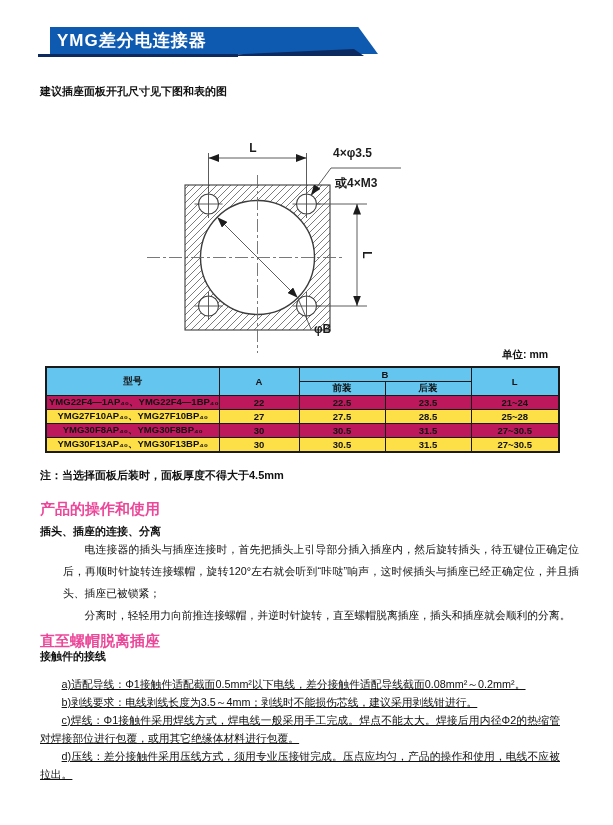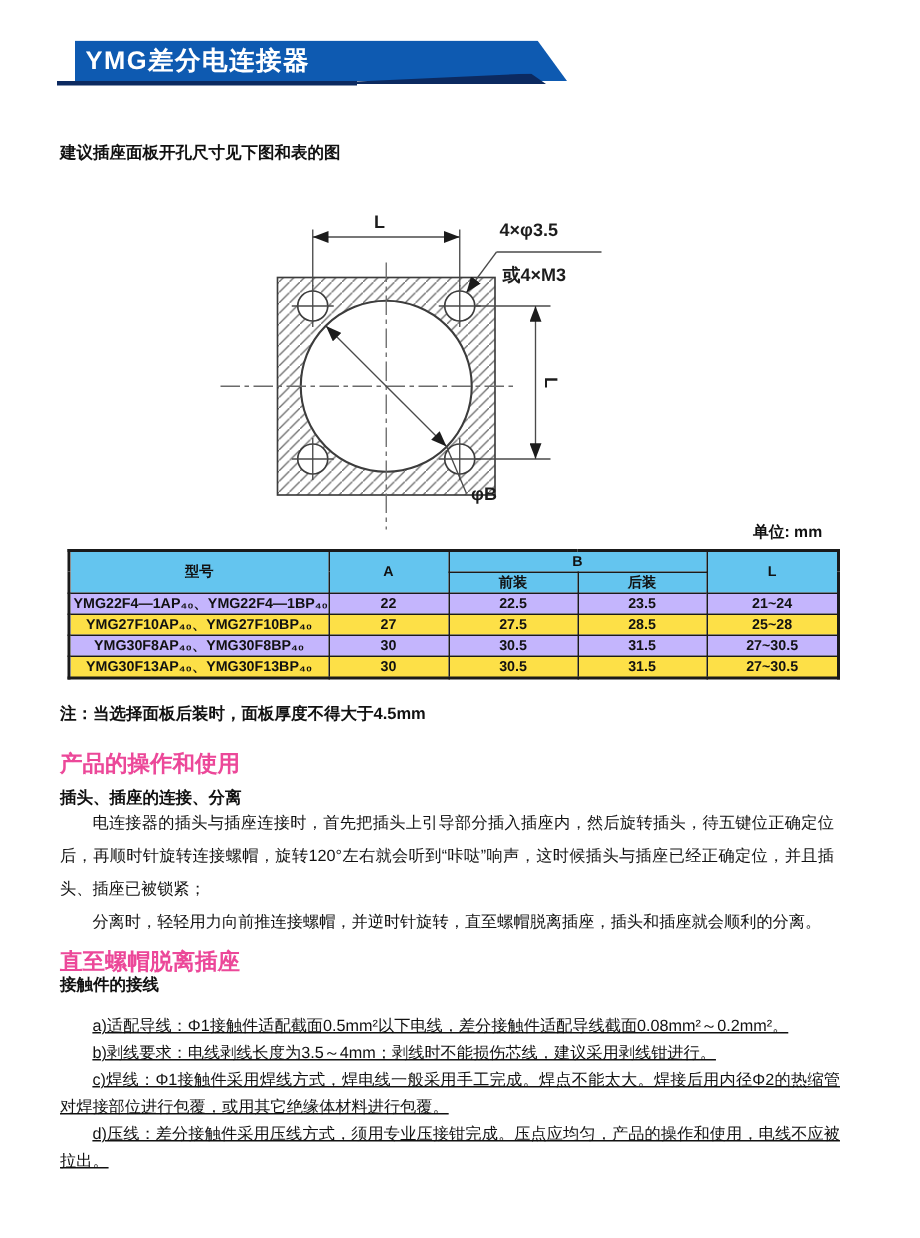--- a/index.html
+++ b/index.html
@@ -27,21 +27,21 @@
     background:#0c2a60;
   }
   .banner-slant-shadow {
     position:absolute; left:238px; top:49px; width:126px; height:7px;
     background:#0c2a60;
     clip-path:polygon(0 75%, 92% 0, 100% 100%, 0 100%);
   }
 
   
   .intro {
-    position:absolute; left:40px; top:94px;
+    position:absolute; left:40px; top:84px;
     font-size:11px; font-weight:bold;text-align:right;
   }
 
   
   .drawing { position:absolute; left:95px; top:125px; }
   .dwg-thin { stroke:#4a4a4a; stroke-width:0.9; fill:none; }
   .dwg-center { stroke:#6a6a6a; stroke-width:0.9; fill:none; stroke-dasharray:13 3 3 3; }
   .dwg-text { font-family:"Liberation Sans","DejaVu Sans",sans-serif; font-size:12px; font-weight:bold; fill:#1c1c1c; }
 
   .unit-label {
@@ -55,21 +55,21 @@
     border-collapse:collapse; table-layout:fixed;
     font-size:9.5px; font-weight:600; text-align:center;
   }
   table.spec th, table.spec td {
     border:1px solid #1a1a1a; height:14px; padding:0 2px;
     white-space:nowrap; overflow:hidden;
   }
   table.spec { border:2px solid #1a1a1a; }
   table.spec thead th { background:#64c5ef; font-weight:bold; }
   table.spec tbody tr.alt td { background:#fbf2bd; }
-  table.spec tbody tr td { background:#c4b5fd; }
+  table.spec tbody tr td { background:#be185d; }
   table.spec tbody tr.alt td { background:#fde047; }
 
   
   .note {
     position:absolute; left:40px; top:468px;
     font-size:11px; font-weight:bold;
   }
   .sec-heading {
     position:absolute; left:40px;
     color:#ec4899; font-size:15px; font-weight:bold;
@@ -208,21 +208,21 @@
         <td>31.5</td>
         <td>27~30.5</td>
       </tr>
     </tbody>
   </table>
 
   <div class="note">注：当选择面板后装时，面板厚度不得大于4.5mm</div>
 
   <div class="sec-heading" style="top:500px;">产品的操作和使用</div>
   <div class="sub-heading" style="top:524px;">插头、插座的连接、分离</div>
-  <div class="para-block" style="top:538px;">
+  <div class="para-block" style="top:538px;margin-left:23px;">
     <p>电连接器的插头与插座连接时，首先把插头上引导部分插入插座内，然后旋转插头，待五键位正确定位后，再顺时针旋转连接螺帽，旋转120°左右就会听到“咔哒”响声，这时候插头与插座已经正确定位，并且插头、插座已被锁紧；</p>
     <p>分离时，轻轻用力向前推连接螺帽，并逆时针旋转，直至螺帽脱离插座，插头和插座就会顺利的分离。</p>
   </div>
 
   <div class="sec-heading" style="top:632px;">直至螺帽脱离插座</div>
   <div class="sub-heading" style="top:649px;font-family:Liberation Serif, serif;">接触件的接线</div>
   <div class="items-block" style="top:675px;text-decoration:underline;">
     <p>a)适配导线：Φ1接触件适配截面0.5mm²以下电线，差分接触件适配导线截面0.08mm²～0.2mm²。</p>
     <p>b)剥线要求：电线剥线长度为3.5～4mm；剥线时不能损伤芯线，建议采用剥线钳进行。</p>
     <p>c)焊线：Φ1接触件采用焊线方式，焊电线一般采用手工完成。焊点不能太大。焊接后用内径Φ2的热缩管对焊接部位进行包覆，或用其它绝缘体材料进行包覆。</p>

